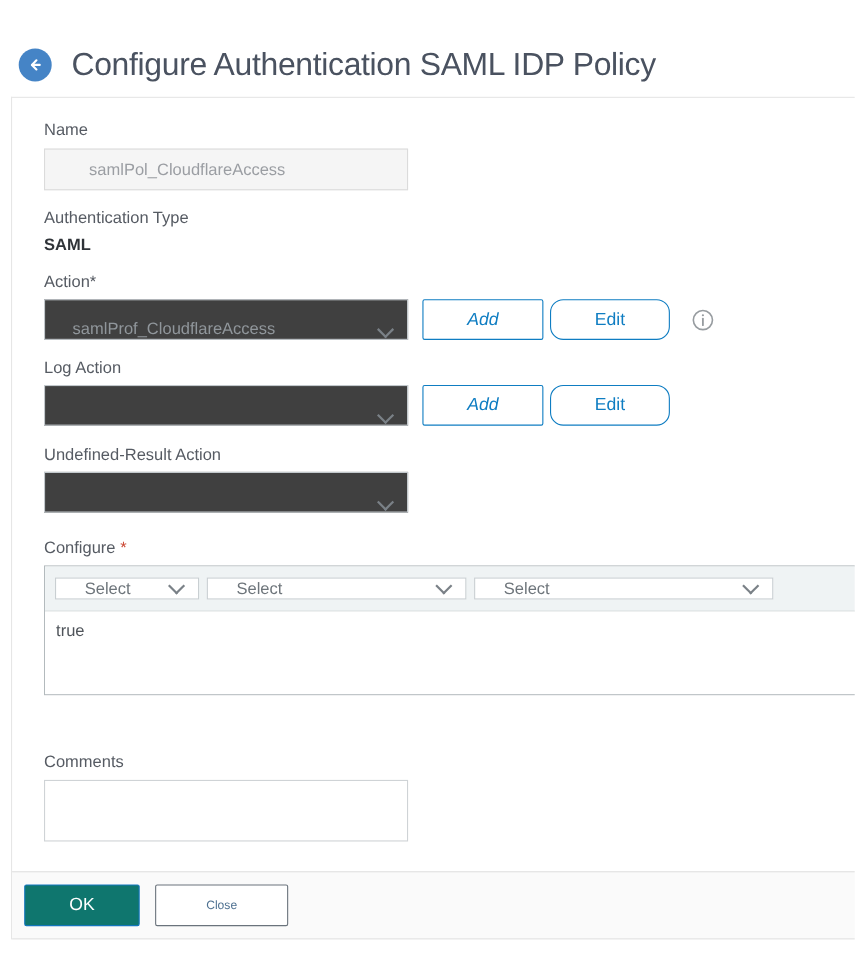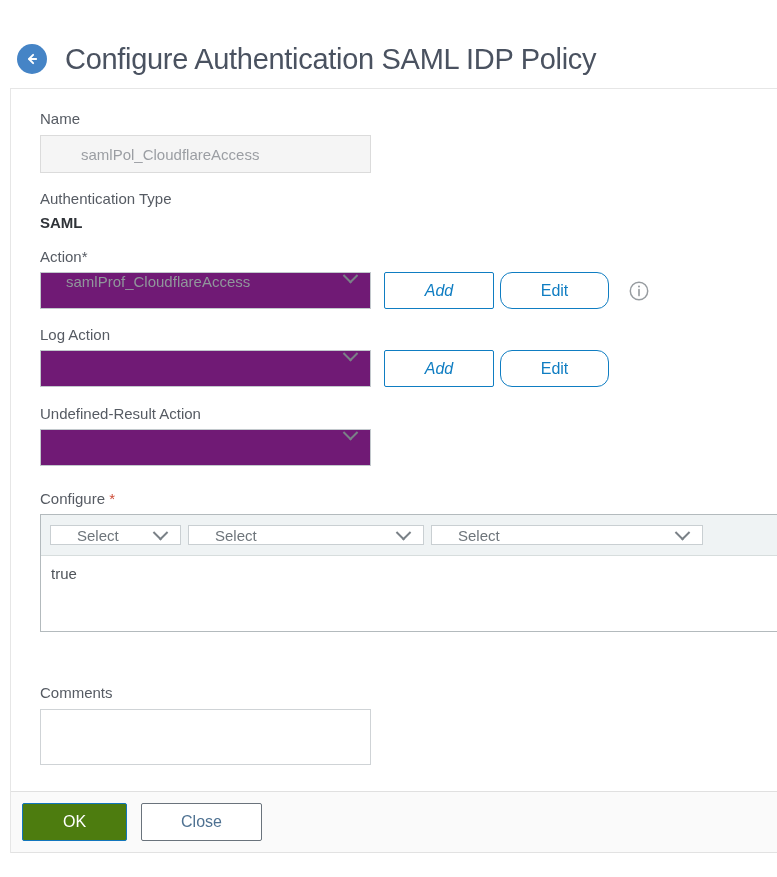--- a/index.html
+++ b/index.html
@@ -43,22 +43,22 @@
 
   .text-input {
     margin-top: 7px; width: 331px; height: 38px; box-sizing: border-box;
     background: #f5f5f5; border: 1px solid #dbdbdb;
     font-size: 15px; color: #9b9ea3; padding: 0 10px 0 40px;
     font-family: "Liberation Sans", sans-serif;
   }
   .row { display: flex; align-items: center; margin-top: 6px; }
   .select {
     width: 331px; height: 37px; box-sizing: border-box;
-    border: 1px solid #c2c8cc; background: #701a75;
-    display: flex; align-items: flex-start; justify-content: space-between;
+    border: 1px solid #c2c8cc; background: #404040;
+    display: flex; align-items: flex-end; justify-content: space-between;
     padding: 0 14px 0 25px; font-size: 15px; color: #90969b;
     cursor: pointer;
   }
   .chev {
     width: 9px; height: 9px; flex: 0 0 auto;
     border-right: 2px solid #7a8187; border-bottom: 2px solid #7a8187;
     transform: rotate(45deg) translate(-2px, -2px);
   }
   .btn-blue {
     height: 37px; box-sizing: border-box; background: #fff;
@@ -100,28 +100,28 @@
   }
 
   
   .footer {
     margin-top: 22px; background: #fafafa;
     border-top: 1px solid #e0e0e0; border-bottom: 1px solid #e2e2e2;
     padding: 11px 0 11px 11px; display: flex; gap: 14px;
   }
   .btn-ok {
     width: 105px; height: 38px; box-sizing: border-box;
-    background: #4d7c0f; border: 1px solid #1276bd; color: #fff;
+    background: #0f766e; border: 1px solid #1276bd; color: #fff;
     font-size: 16px; border-radius: 2px; cursor: pointer;
     font-family: "Liberation Sans", sans-serif;
   }
   .btn-close {
     width: 121px; height: 38px; box-sizing: border-box;
     background: #fff; border: 1px solid #6a737c; color: #4e7191;
-    font-size: 16px; border-radius: 2px; cursor: pointer;
+    font-size: 11px; border-radius: 2px; cursor: pointer;
     font-family: "Liberation Sans", sans-serif;
   }
 </style>
 </head>
 <body>
 
 <div class="header">
   <button class="back-btn">
     <span style="display:flex;">
       <svg width="18" height="18" viewBox="0 0 24 24">

